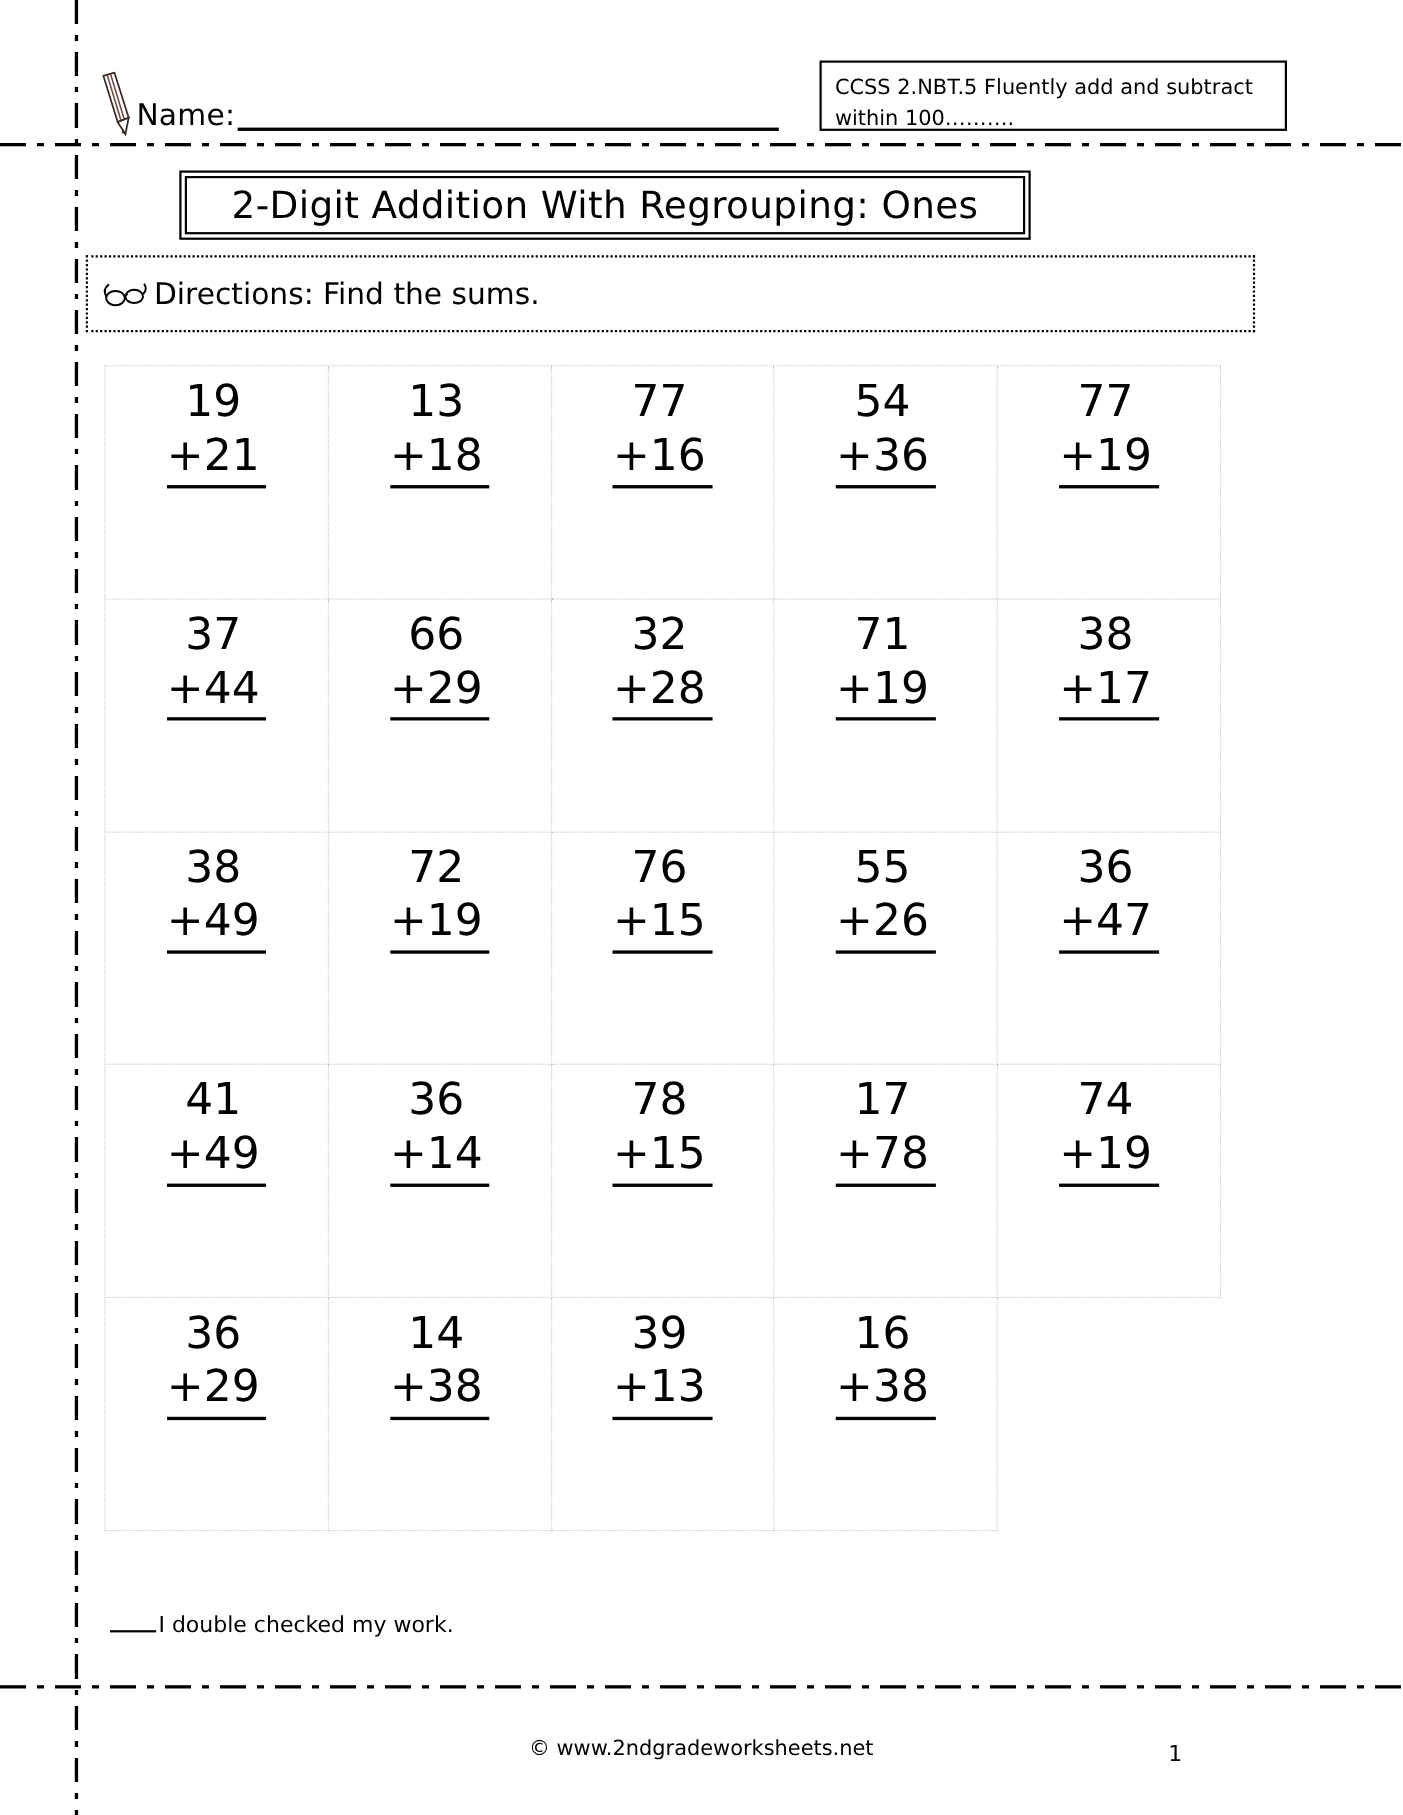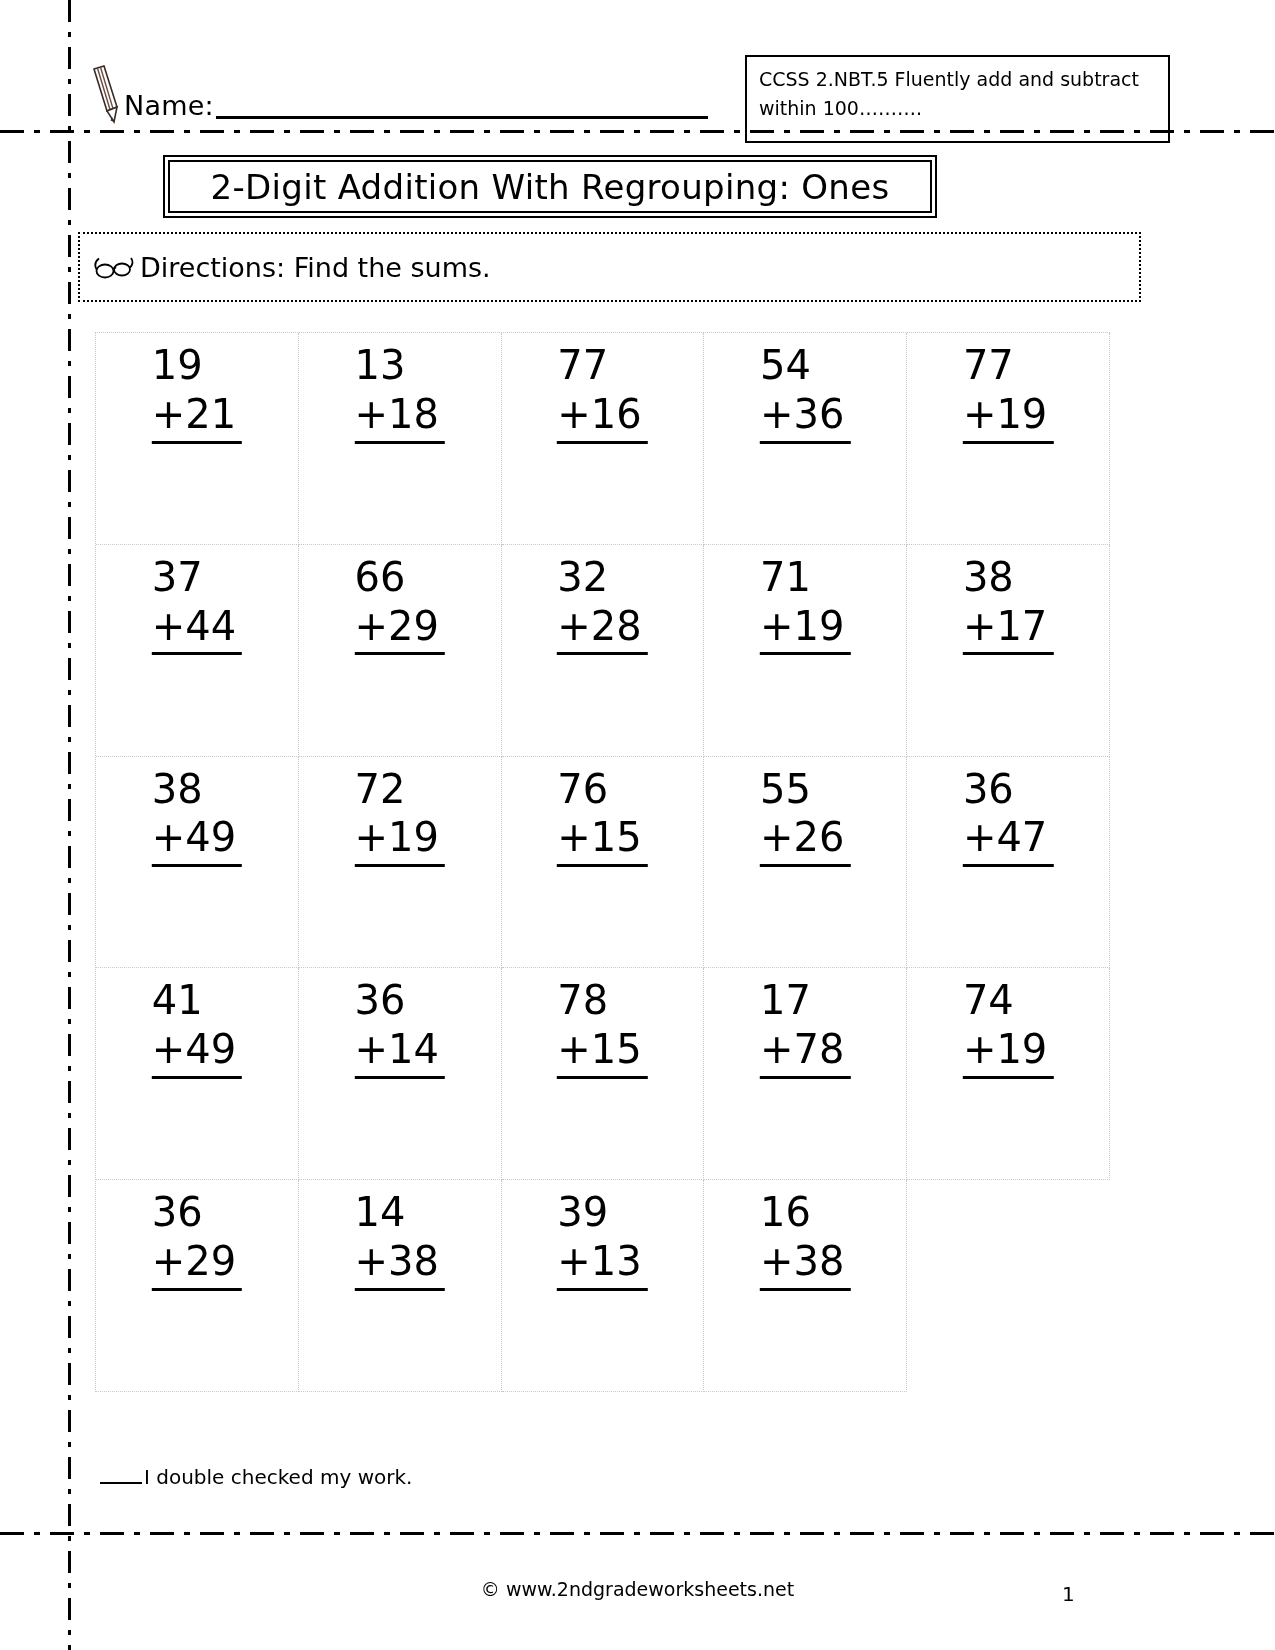--- a/index.html
+++ b/index.html
@@ -86,21 +86,21 @@
     margin-left: 2px;
     margin-bottom: 6px;
     height: 28px;
   }
 
   .ccss-box {
     position: absolute;
     left: 745px;
     top: 55px;
     width: 425px;
-    height: 88px;
+    height: 64px;
     border: 2px solid #000;
     box-sizing: border-box;
     padding: 8px 10px 0 12px;
     font-size: 19px;
     line-height: 1.55;
   }
   .ccss-line { white-space: nowrap; }
 
   
   .title-box {
@@ -173,21 +173,21 @@
     border-bottom: 1px dotted #c8c8c8;
     box-sizing: border-box;
     position: relative;
   }
   .problem {
     position: absolute;
     left: 50%;
     top: 8px;
     transform: translateX(-50%);
     display: inline-block;
-    text-align: left;
+    text-align: center;
     font-size: 40px;
     line-height: 1.22;
     white-space: nowrap;
   }
   .addend-top {
     display: block;
     padding-right: 6px;
   }
   .addend-bottom {
     display: block;

